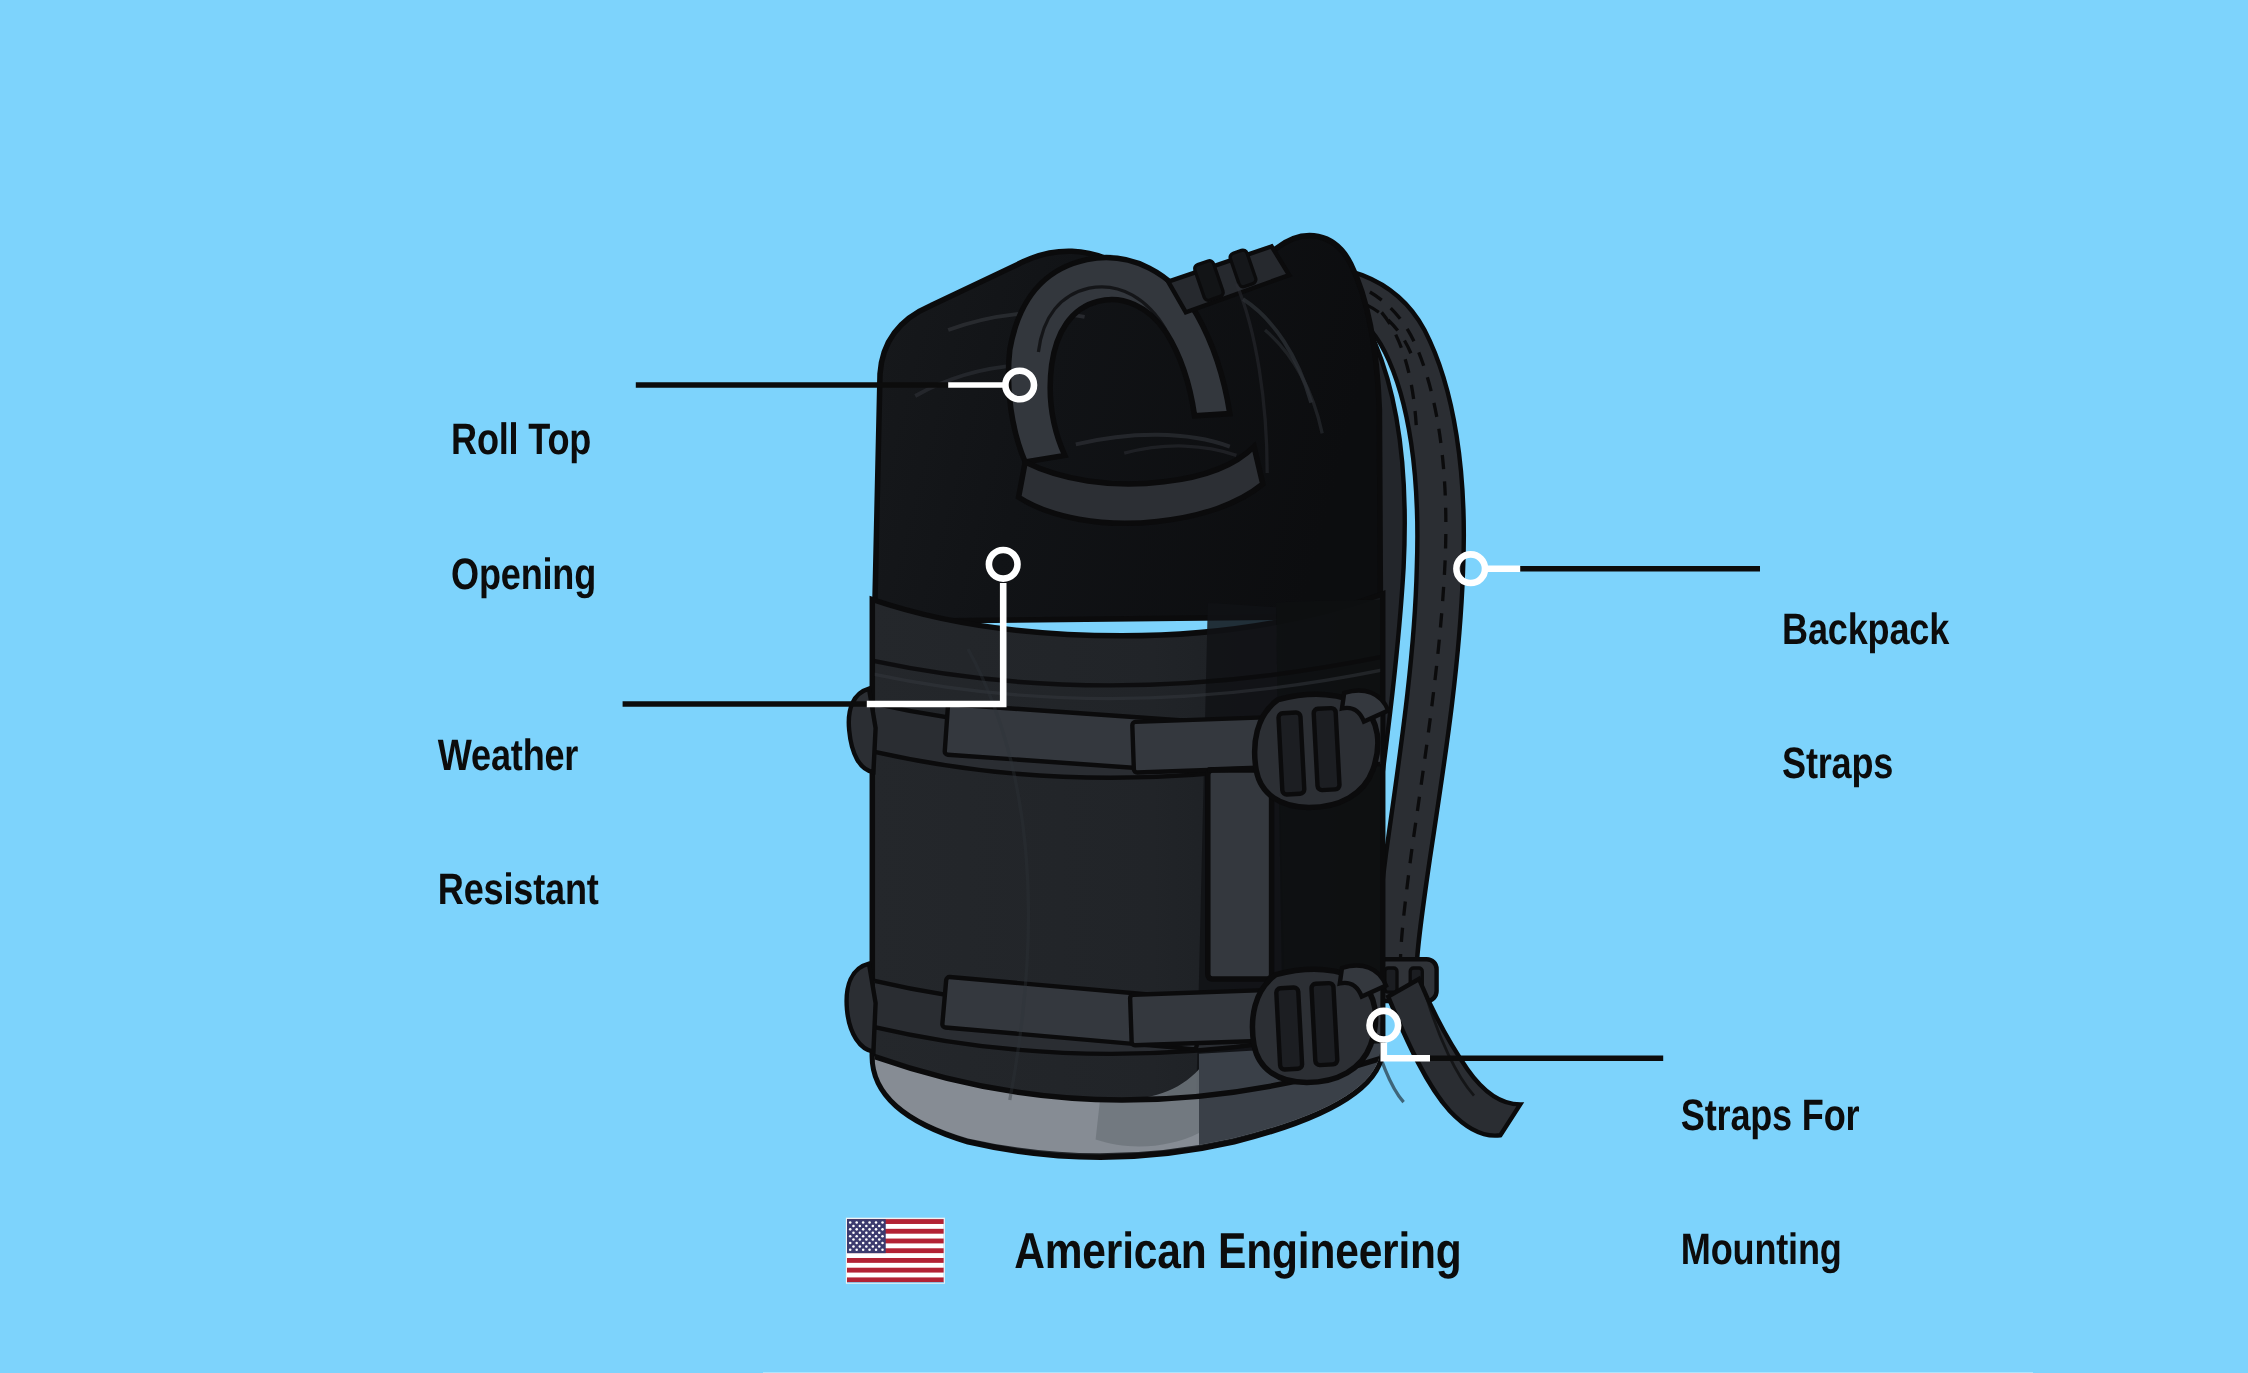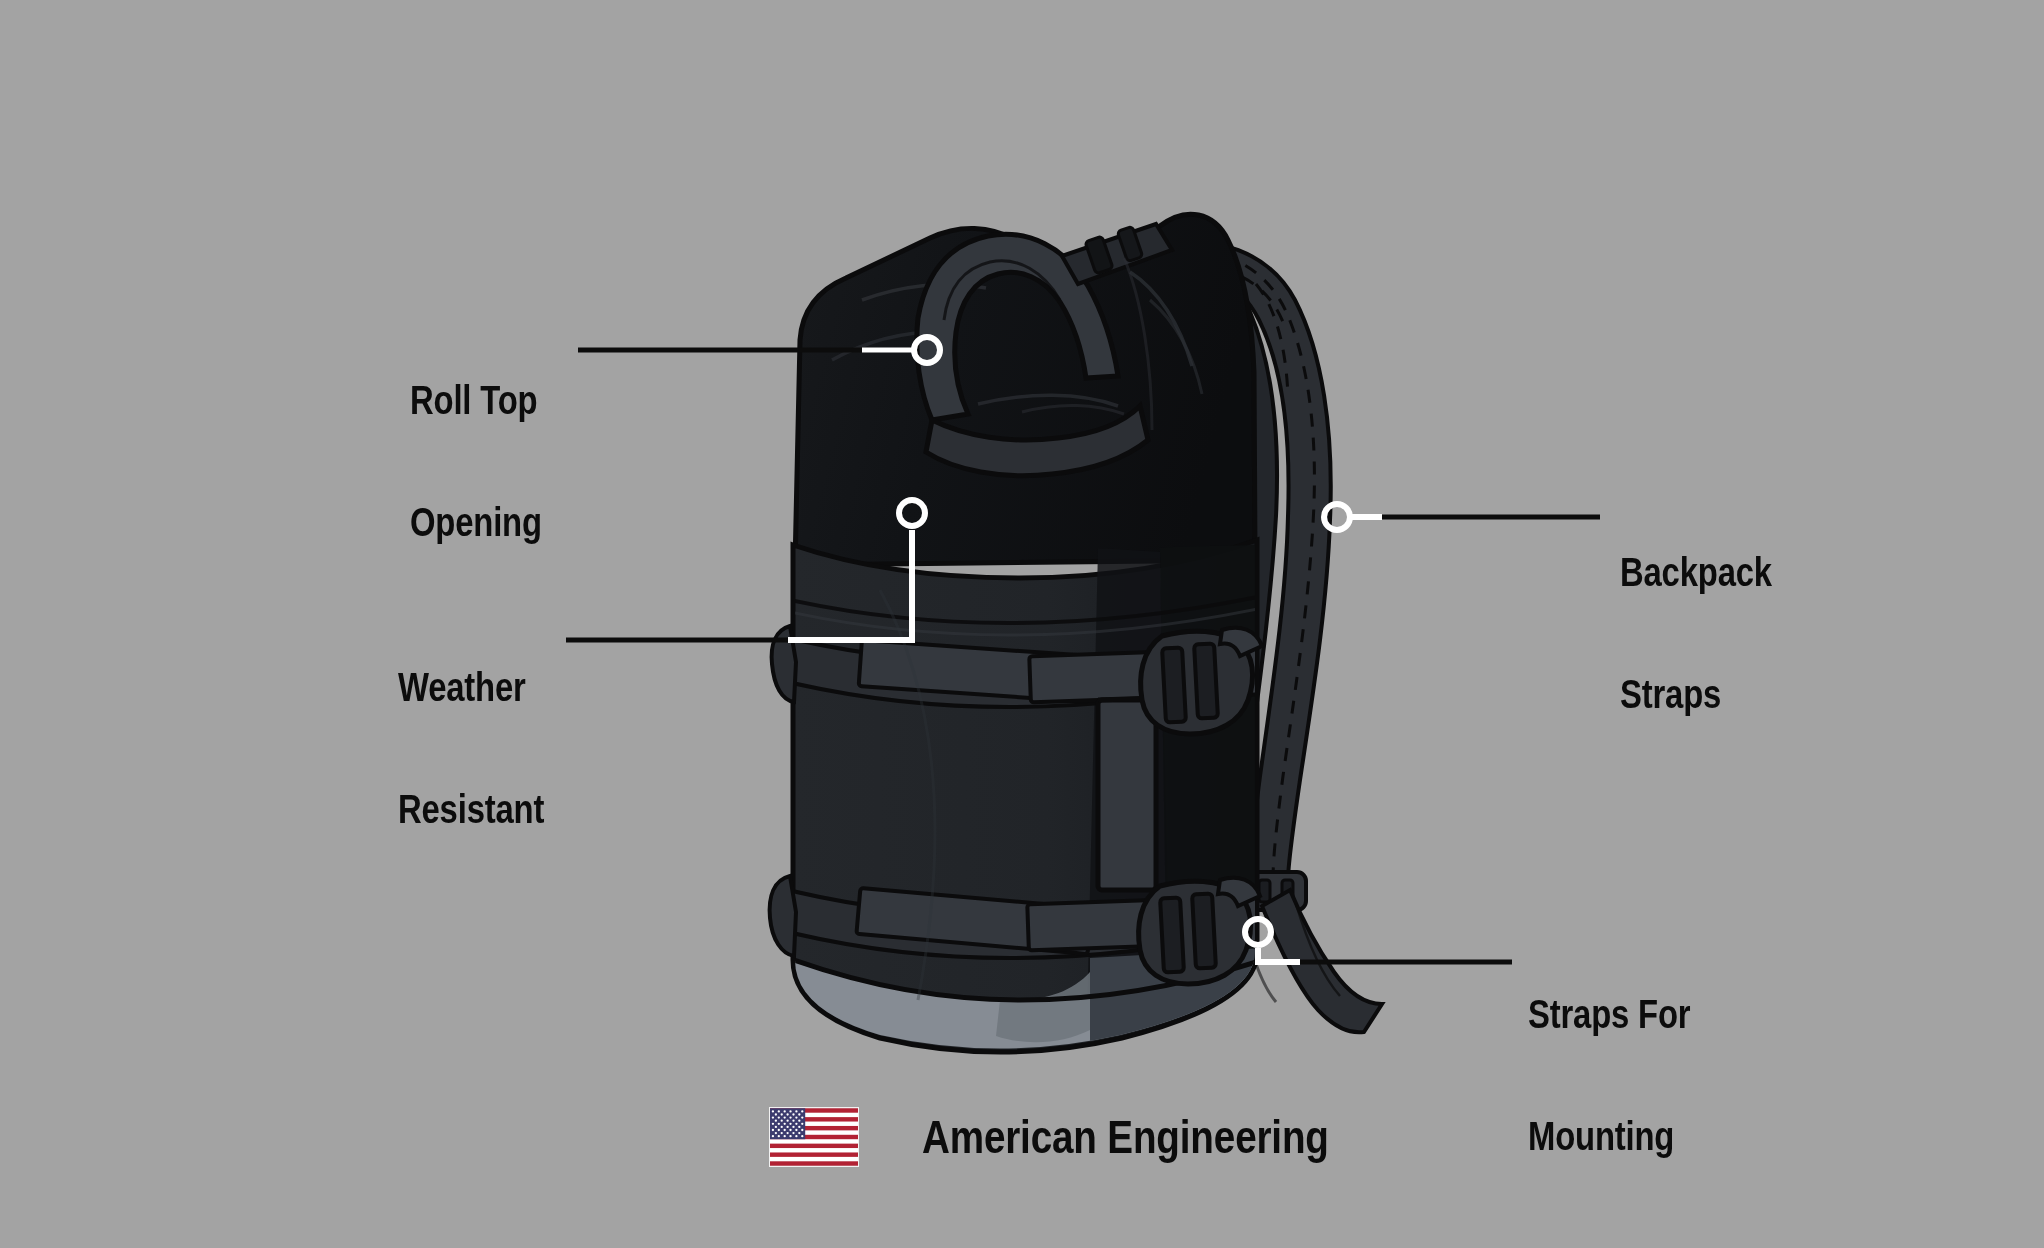--- a/index.html
+++ b/index.html
@@ -7,21 +7,21 @@
     padding: 0;
     background: #ffffff;
   }
   body {
     font-family: "Liberation Sans", sans-serif;
   }
   #stage {
     position: relative;
     width: 2044px;
     height: 1248px;
-    background: #a3a3a3;
+    background: #7dd3fc;
     overflow: hidden;
   }
   #art {
     position: absolute;
     left: 0;
     top: 0;
     width: 2044px;
     height: 1248px;
   }
   .callout-label {

